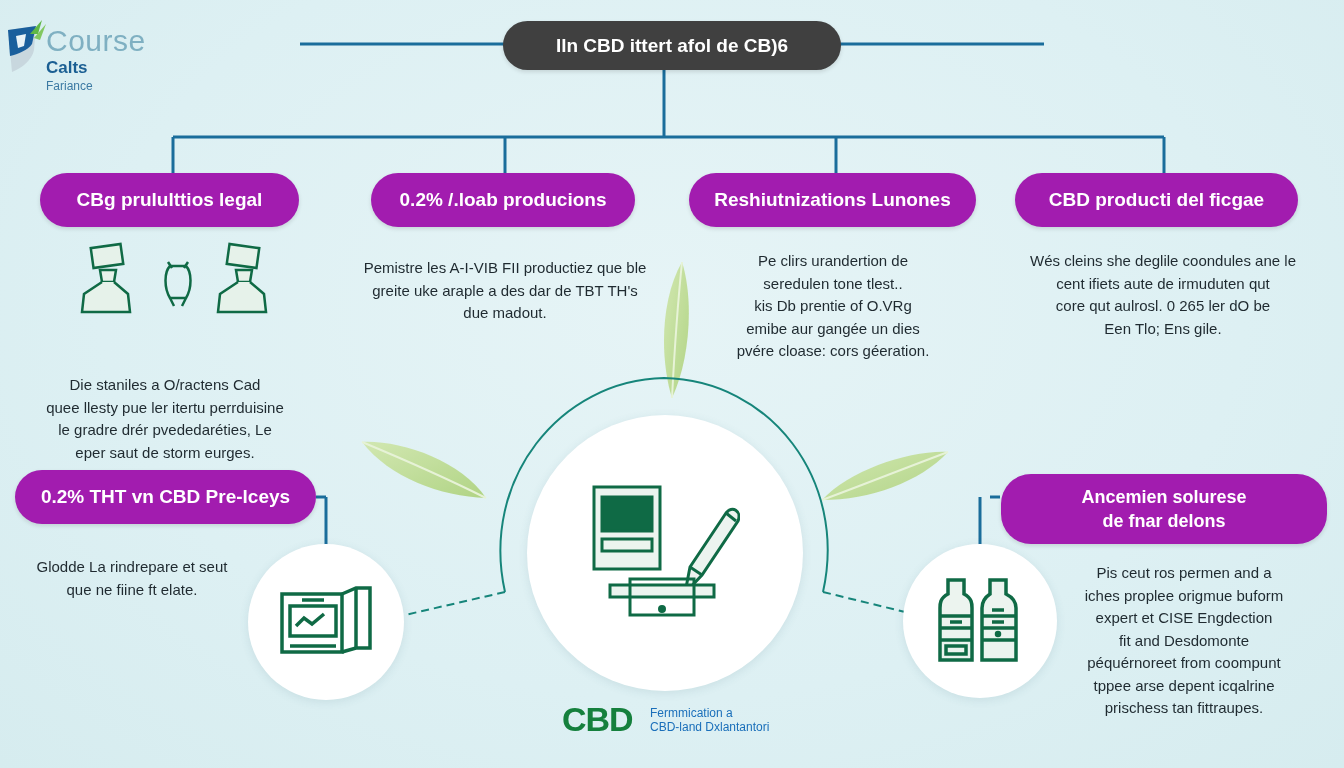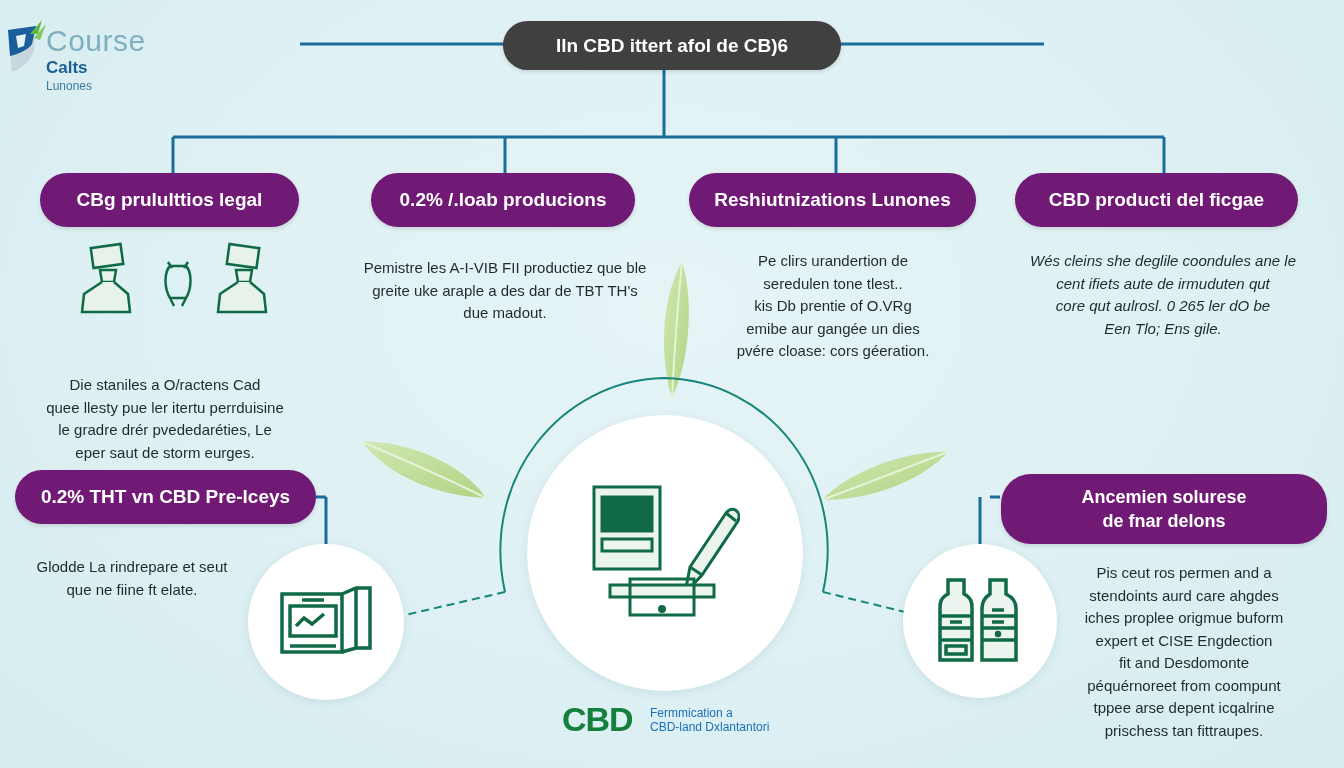--- a/index.html
+++ b/index.html
@@ -13,21 +13,21 @@
   .logo-course { left:46px; top:24px; font-size:30px; color:#7fb0c2; font-weight:300; letter-spacing:0.5px; font-family:"Liberation Sans", sans-serif; }
   .logo-calts { left:46px; top:58px; font-size:17px; color:#1b5f93; font-weight:bold; font-family:"Liberation Sans", sans-serif; }
   .logo-fariance { left:46px; top:79px; font-size:12px; color:#3c7aa3; font-family:"Liberation Sans", sans-serif; }
 
   .pill {
     position:absolute; display:flex; align-items:center; justify-content:center;
     color:#fff; border-radius:30px; text-align:center; font-weight:bold;
     font-family:"Liberation Sans", sans-serif; box-shadow:0 2px 4px rgba(0,0,0,0.12);
   }
   .pill-main { background:#404040; font-size:19px; }
-  .pill-sub { background:#701a75; font-size:19px; }
+  .pill-sub { background:#a21caf; font-size:19px; }
   .pill-sub.two-line { font-size:18px; line-height:24px; }
 
   .desc {
     position:absolute; text-align:center; font-size:15px; line-height:22.5px;
     color:#1f2a30; font-family:"Liberation Sans", sans-serif;
   }
   .circle {
     position:absolute; border-radius:50%; background:#ffffff;
     box-shadow:0 2px 10px rgba(60,110,120,0.12);
     display:flex; align-items:center; justify-content:center;
@@ -83,21 +83,21 @@
 
 <svg class="abs" style="left:6px;top:20px" width="40" height="56" viewBox="0 0 40 56">
   <path d="M2 10 L30 6 L28 30 C26 40, 16 48, 6 52 Z" fill="#c8d7de"></path>
   <path d="M2 10 L30 6 L26 24 C22 30, 12 34, 4 36 Z" fill="#1a5f9c"></path>
   <path d="M10 16 L20 14 L18 26 L12 28 Z" fill="#e9f3f7"></path>
   <path d="M24 14 L36 0 L32 14 Z" fill="#5fb845"></path>
   <path d="M28 18 L40 4 L34 20 Z" fill="#82c860"></path>
 </svg>
 <div class="abs logo-course">Course</div>
 <div class="abs logo-calts">Calts</div>
-<div class="abs logo-fariance">Lunones</div>
+<div class="abs logo-fariance">Fariance</div>
 
 <div class="pill pill-main" style="left:503px;top:21px;width:338px;height:49px;">Iln CBD ittert afol de CB)6</div>
 
 <div class="pill pill-sub" style="left:40px;top:173px;width:259px;height:54px;">CBg prululttios legal</div>
 <div class="pill pill-sub" style="left:371px;top:173px;width:264px;height:54px;text-align:right;">0.2% /.loab producions</div>
 <div class="pill pill-sub" style="left:689px;top:173px;width:287px;height:54px;">Reshiutnizations Lunones</div>
 <div class="pill pill-sub" style="left:1015px;top:173px;width:283px;height:54px;">CBD producti del ficgae</div>
 
 <svg class="abs" style="left:78px;top:242px" width="200" height="76" viewBox="0 0 200 76">
   <g stroke="#0f6a45" stroke-width="2.5" fill="#e6f2ea">
@@ -126,21 +126,21 @@
   <div>greite uke araple a des dar de TBT TH's</div>
   <div>due madout.</div>
 </div>
 <div class="desc" style="left:700px;top:250px;width:266px;">
   <div>Pe clirs urandertion de</div>
   <div>seredulen tone tlest..</div>
   <div>kis Db prentie of O.VRg</div>
   <div>emibe aur gangée un dies</div>
   <div>pvére cloase: cors géeration.</div>
 </div>
-<div class="desc" style="left:1000px;top:250px;width:326px;font-style:italic;">
+<div class="desc" style="left:1000px;top:250px;width:326px;">
   <div>Wés cleins she deglile coondules ane le</div>
   <div>cent ifiets aute de irmuduten qut</div>
   <div>core qut aulrosl. 0 265 ler dO be</div>
   <div>Een Tlo; Ens gile.</div>
 </div>
 
 <div class="pill pill-sub" style="left:15px;top:470px;width:301px;height:54px;">0.2% THT vn CBD Pre-lceys</div>
 <div class="desc" style="left:12px;top:556px;width:240px;">
   <div>Glodde La rindrepare et seut</div>
   <div>que ne fiine ft elate.</div>
@@ -189,21 +189,20 @@
       <path d="M12 46 L24 46"></path>
       <path d="M52 4 L68 4 L68 18 C76 22, 78 28, 78 32 L78 84 L44 84 L44 32 C44 28, 46 22, 52 18 Z"></path>
       <path d="M44 40 L78 40 M44 52 L78 52 M44 64 L78 64"></path>
       <path d="M54 34 L66 34 M54 46 L66 46"></path>
       <circle cx="60" cy="58" r="1.5" fill="#0f6a45"></circle>
     </g>
   </svg>
 </div>
 <div class="desc" style="left:1050px;top:562px;width:268px;">
   <div>Pis ceut ros permen and a</div>
-  <div>stendoints aurd care ahgdes</div>
   <div>iches proplee origmue buform</div>
   <div>expert et CISE Engdection</div>
   <div>fit and Desdomonte</div>
   <div>péquérnoreet from coompunt</div>
   <div>tppee arse depent icqalrine</div>
   <div>prischess tan fittraupes.</div>
 </div>
 
 <div class="abs footer-cbd">CBD</div>
 <div class="abs footer-sub">

